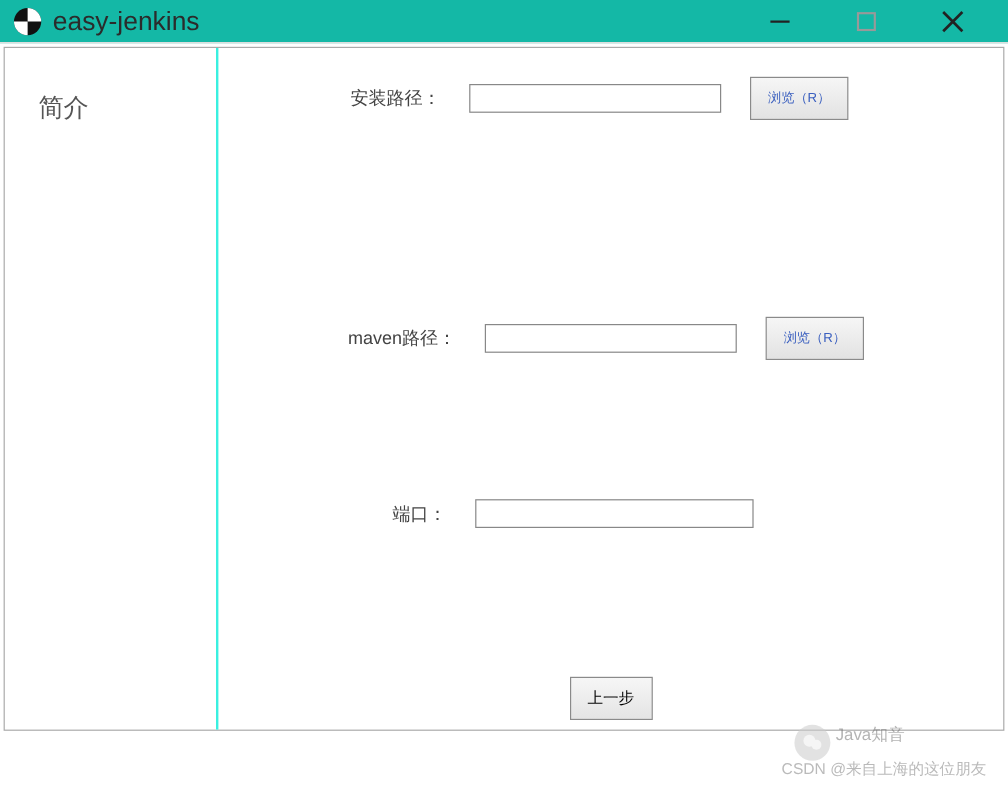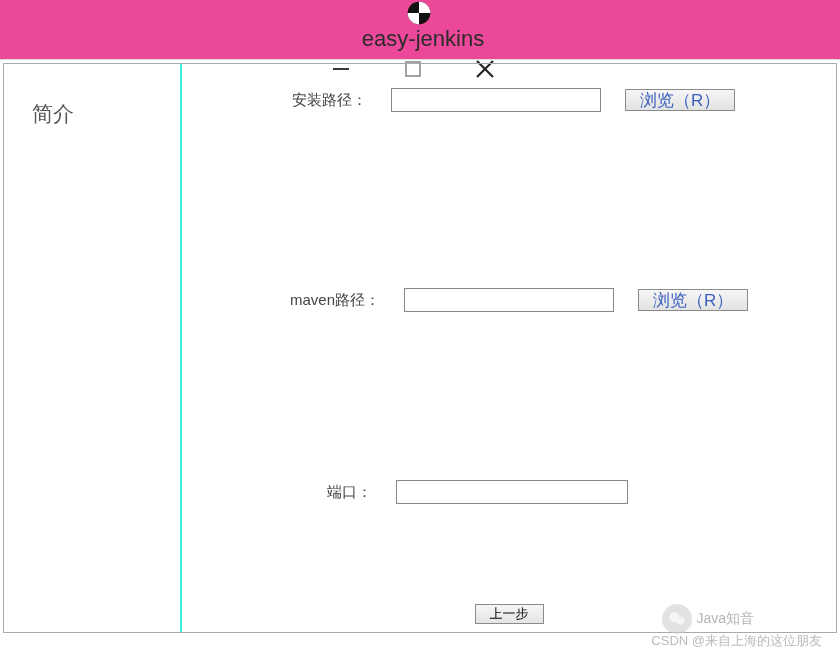--- a/index.html
+++ b/index.html
@@ -6,27 +6,26 @@
     body {
       font-family: "Microsoft YaHei", "SimSun", Arial, sans-serif;
       font-size: 14px;
       background: #fff;
       width: 840px;
       height: 660px;
       overflow: hidden;
       position: relative;
     }
     .titlebar {
-      height: 60px;
+      height: 36px;
       border-bottom: 1px solid #ddd;
       display: flex;
       align-items: center;
       padding: 0 4px 0 10px;
-      background: #ec4899;
-      flex-direction: column;
+      background: #14b8a6;
     }
     .app-icon {
       width: 26px; height: 26px;
       margin-right: 8px;
       display: flex; align-items: center; justify-content: center;
     }
     .app-icon svg { width: 26px; height: 26px; }
     .app-title {
       font-size: 22px;
       color: #2b2b2b;
@@ -66,73 +65,73 @@
       padding: 0;
     }
     .form-row {
       position: absolute;
       display: flex;
       align-items: center;
       gap: 24px;
     }
     .form-row.row1 { top: 24px; left: 110px; }
     .form-row.row2 { top: 224px; left: 108px; }
-    .form-row.row3 { top: 416px; left: 145px; }
+    .form-row.row3 { top: 376px; left: 145px; }
     .form-label {
       font-size: 15px;
       color: #444;
       text-align: right;
     }
     .form-input {
       height: 24px;
       border: 1px solid #888;
       background: #fff;
       padding: 2px 4px;
       font-size: 14px;
     }
     .form-input.w1 { width: 210px; }
     .form-input.w3 { width: 232px; }
     .browse-btn {
-      height: 22px;
+      height: 36px;
       padding: 0 14px;
-      font-size: 17px;
+      font-size: 11px;
       color: #3a5fbf;
       background: linear-gradient(#f6f6f6,#e2e2e2);
       border: 1px solid #8a8a8a;
       cursor: pointer;
       line-height: 22px;
     }
     .footer {
       position: absolute;
       bottom: 8px;
       left: 0; right: 0;
       display: flex;
       justify-content: center;
       gap: 10px;
     }
     .footer-btn {
-      height: 20px;
+      height: 36px;
       padding: 0 14px;
       font-size: 13px;
       background: linear-gradient(#f6f6f6,#e4e4e4);
       border: 1px solid #8a8a8a;
       cursor: pointer;
       margin-top: 16px;
     }
     .watermark {
       position: absolute;
       bottom: 10px; right: 18px;
       color: rgba(130,130,130,0.55);
       font-size: 13px;
       pointer-events: none;
     }
     .wechat-badge {
       position: absolute;
       bottom: 26px; right: 86px;
-      display: flex; align-items: center;
+      display: flex; 
       gap: 4px;
       opacity: 0.55;
       pointer-events: none;
     }
     .wechat-icon {
       width: 30px; height: 30px;
       border-radius: 50%;
       background: #ccc;
       display: flex; align-items: center; justify-content: center;
     }

